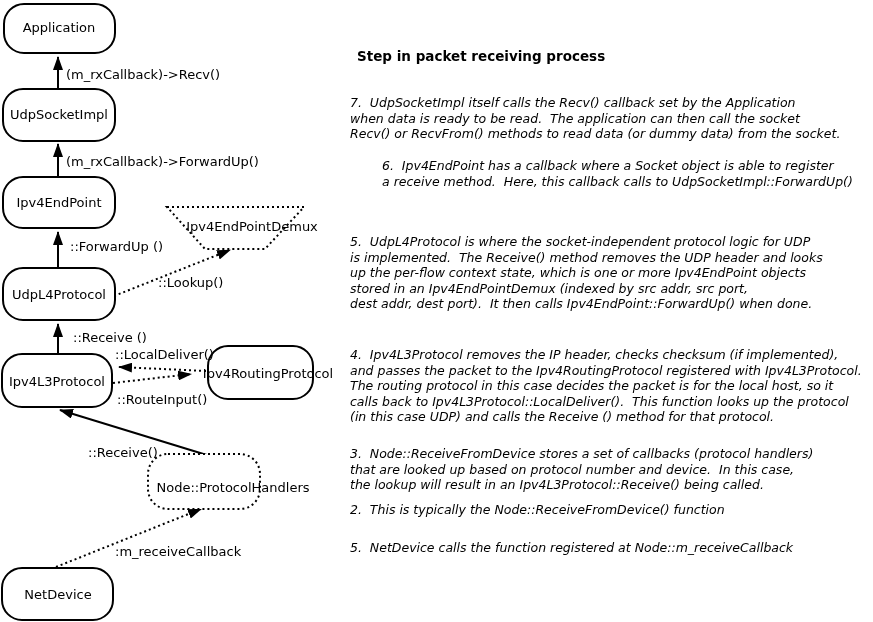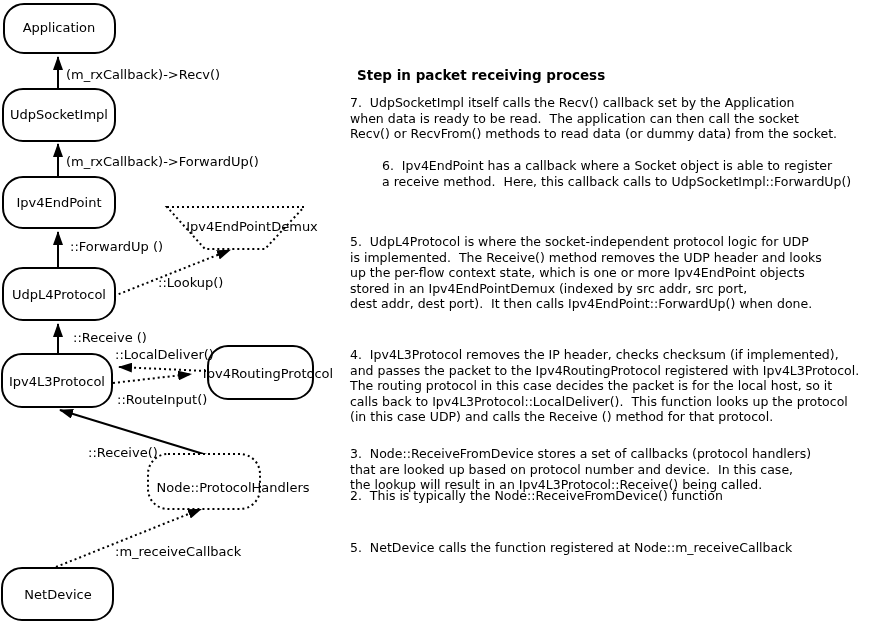--- a/index.html
+++ b/index.html
@@ -7,33 +7,33 @@
     position:relative;width:873px;height:622px;background:#ffffff;
     font-family:"DejaVu Sans","Liberation Sans",sans-serif;color:#000;overflow:hidden;
   }
   svg text{
     font-family:"DejaVu Sans","Liberation Sans",sans-serif;
     fill:#000;
   }
   .node-label{font-size:13px;}
   .edge-label{font-size:13px;}
   .panel-title{
-    position:absolute;left:357px;top:67px;
+    position:absolute;left:357px;top:48px;
     font-size:13.5px;font-weight:bold;white-space:pre;
   }
   .step{
     position:absolute;left:350px;
-    font-size:12.5px;line-height:15.5px;white-space:pre;
+    font-size:12.5px;line-height:15.5px;white-space:pre;font-style:italic;
   }
   .step-7{top:95px;}
   .step-6{top:158px;margin-left:32px;}
   .step-5{top:234px;}
   .step-4{top:347px;}
   .step-3{top:446px;}
-  .step-2{top:488px;}
+  .step-2{top:502px;}
   .step-1{top:540px;}
 </style>
 </head>
 <body>
 
 <div class="screen">
 
   <svg width="345" height="622" viewBox="0 0 345 622">
     <defs>
       <marker id="arrowhead" markerUnits="userSpaceOnUse" markerWidth="14" markerHeight="10" refX="13" refY="5" orient="auto">

